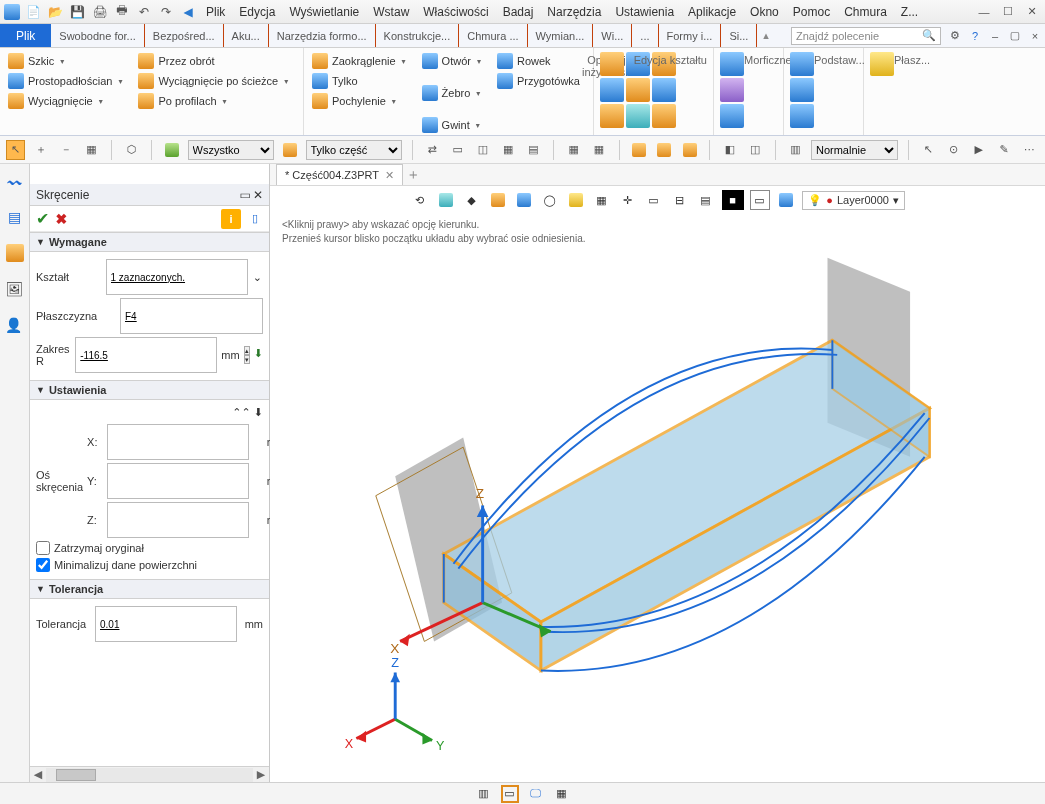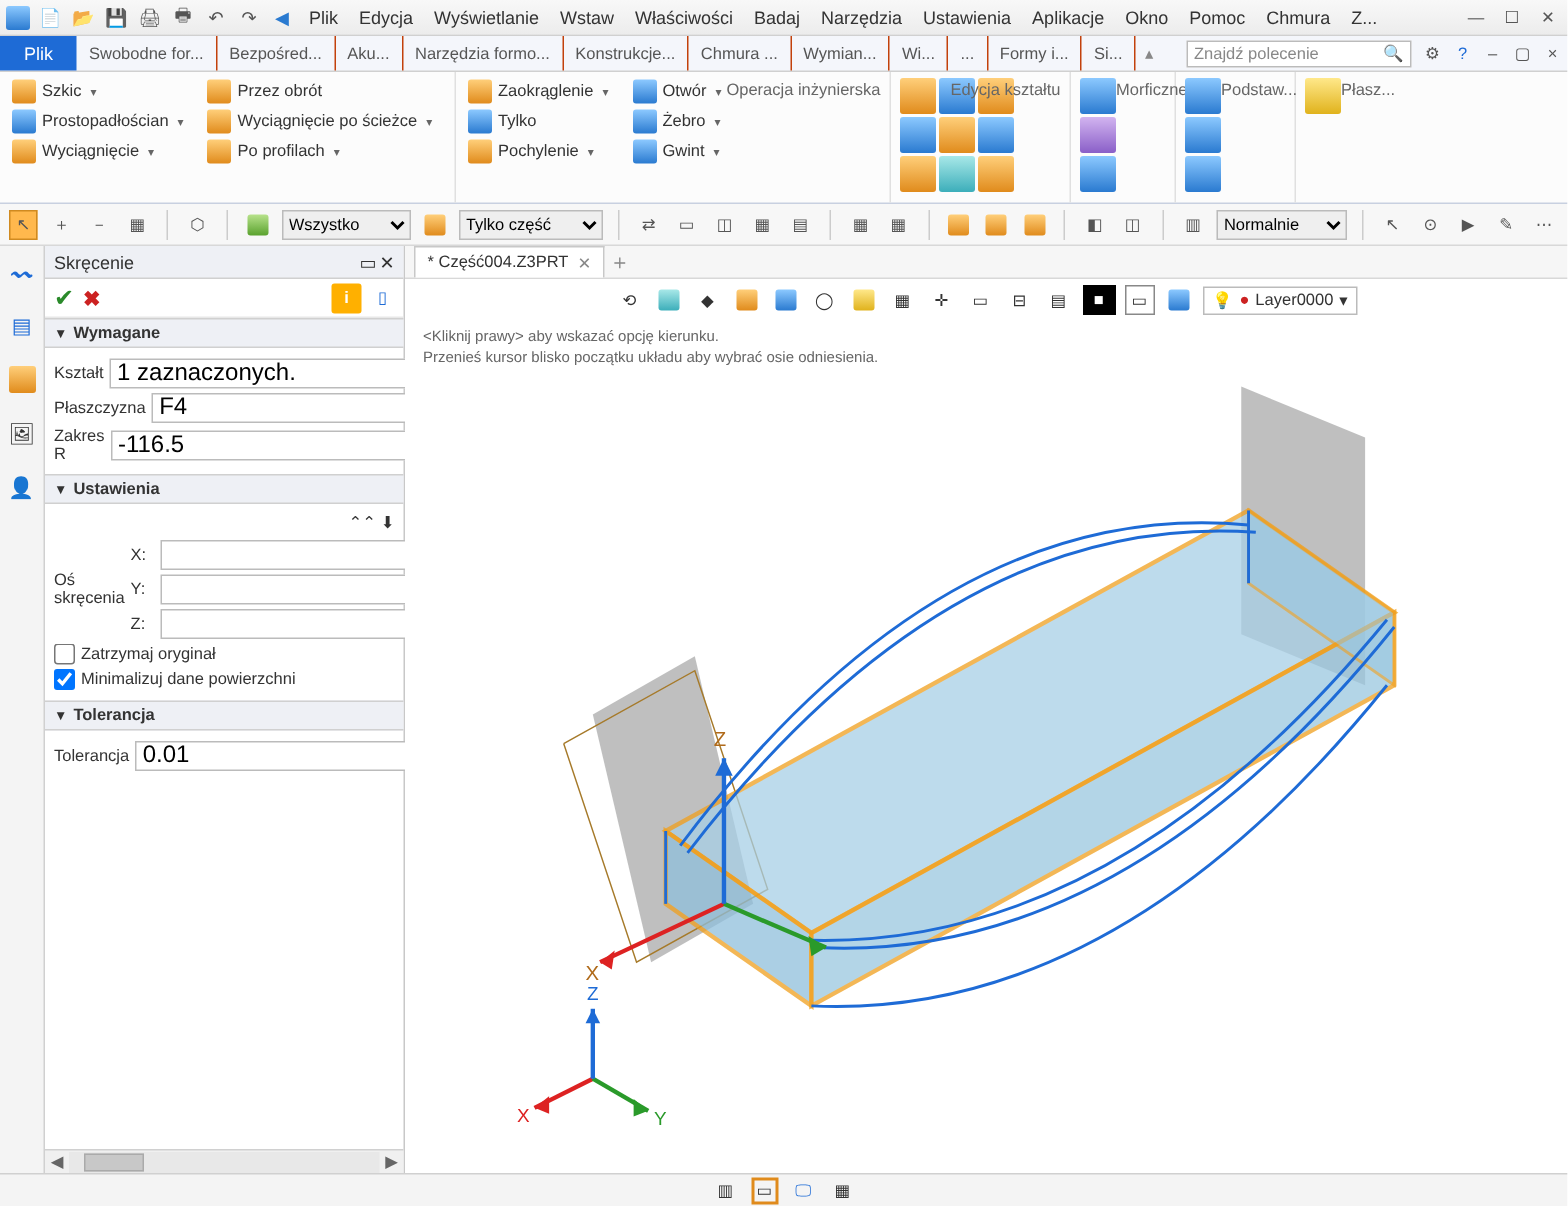--- a/index.html
+++ b/index.html
@@ -29,33 +29,33 @@
 .tool-row { height: 28px; background: #f7f7f7; border-bottom:1px solid #d8d8d8; display:flex; align-items:center; padding: 0 6px; gap:6px; }
 .tool-row .sep { width:1px; height:20px; background:#ccc; margin:0 4px; }
 .tool-row select, .tool-row input { font-size:11px; height:20px; border:1px solid #bbb; }
 .tool-row .tbtn { width:20px; height:20px; display:flex; align-items:center; justify-content:center; color:#555; }
 
 .main { display:flex; height: calc(804px - 24px - 24px - 88px - 28px - 22px); }
 .left-rail { width: 30px; background:#f4f4f4; border-right:1px solid #d0d0d0; display:flex; flex-direction:column; align-items:center; padding-top:6px; gap:14px; }
 .left-rail .railic { width:22px; height:22px; display:flex; align-items:center; justify-content:center; font-size:14px; }
 
 .panel { width: 240px; border-right:1px solid #c8c8c8; display:flex; flex-direction:column; background:#fff; }
-.panel-title { height:22px; background:#eef0f5; border-bottom:1px solid #d0d0d0; display:flex; align-items:center; padding:0 6px; font-size:12px; }
+.panel-title { height:22px; background:#eef0f5; border-bottom:1px solid #d0d0d0; display:flex; align-items:center; padding:0 6px; font-size:12px;margin-top:20px; }
 .panel-title .mini { margin-left:auto; display:flex; gap:2px; }
 .panel-act { height:26px; display:flex; align-items:center; padding:0 6px; gap:6px; border-bottom:1px solid #e8e8e8; }
 .panel-act .ok { color:#2a8a2a; font-size:16px; }
 .panel-act .no { color:#c22; font-size:14px; font-weight:bold; }
 .panel-act .info { margin-left:auto; width:20px; height:20px; background:#ffb000; display:flex; align-items:center; justify-content:center; color:#fff; border-radius:2px; font-weight:bold; }
 
 .section-hdr { background:#eef0f5; border-top:1px solid #d0d0d0; border-bottom:1px solid #d0d0d0; padding:3px 6px; display:flex; align-items:center; font-weight:bold; font-size:11px; }
 .section-hdr .tri { margin-right:4px; font-size:9px; }
 .section-body { padding:4px 6px; }
 .prop-row { display:flex; align-items:center; margin:3px 0; gap:4px; }
 .prop-row .plabel { width:80px; font-size:11px; }
-.prop-row input { flex:1; height:20px; border:1px solid #bbb; padding:0 4px; font-size:16px; }
+.prop-row input { flex:1; height:36px; border:1px solid #bbb; padding:0 4px; font-size:10px;text-decoration:underline; }
 .prop-row .unit { width:32px; text-align:right; font-size:11px; color:#333; }
 .prop-row .spin { width:14px; display:flex; flex-direction:column; }
 .prop-row .spin div { height:9px; border:1px solid #aaa; font-size:7px; text-align:center; line-height:7px; background:#f0f0f0; }
 .prop-row .ext { width:16px; height:16px; color:#2a7a2a; }
 .chk-row { display:flex; align-items:center; gap:4px; margin:3px 0; font-size:11px; }
 .chk-row input { width:14px; height:14px; }
 
 .panel-scroll { height:16px; background:#f0f0f0; border-top:1px solid #d0d0d0; display:flex; align-items:center; }
 .panel-scroll .arrow { width:16px; text-align:center; color:#666; }
 .panel-scroll .track { flex:1; height:14px; background:#e8e8e8; position:relative; }
@@ -198,35 +198,45 @@
         <div class="rbtn">
             <span class="sq c-bl ic"></span>
             <span>Tylko</span>
           </div>
         <div class="rbtn">
             <span class="sq c-or ic"></span>
             <span>Pochylenie</span>
             <span class="dd">▾</span>
           </div>
       </div>
+      <div style="display:flex;flex-direction:column;gap:14px">
+        <div class="rbtn">
+            <span class="sq c-bl ic"></span>
+            <span>Otwór</span>
+            <span class="dd">▾</span>
+          </div>
+        <div class="rbtn">
+            <span class="sq c-bl ic"></span>
+            <span>Żebro</span>
+            <span class="dd">▾</span>
+          </div>
+        <div class="rbtn">
+            <span class="sq c-bl ic"></span>
+            <span>Gwint</span>
+            <span class="dd">▾</span>
+          </div>
+      </div>
       <div style="display:flex;flex-direction:column;gap:2px">
         <div class="rbtn">
             <span class="sq c-bl ic"></span>
-            <span>Otwór</span>
-            <span class="dd">▾</span>
-          </div>
-        <div class="rbtn">
-            <span class="sq c-bl ic"></span>
-            <span>Żebro</span>
-            <span class="dd">▾</span>
-          </div>
-        <div class="rbtn">
-            <span class="sq c-bl ic"></span>
-            <span>Gwint</span>
-            <span class="dd">▾</span>
+            <span>Rowek</span>
+          </div>
+        <div class="rbtn">
+            <span class="sq c-bl ic"></span>
+            <span>Przygotówka</span>
           </div>
       </div>
     </div>
     <div class="lbl">Operacja inżynierska</div>
   </div>
   <div class="ribbon-group" style="width:120px">
     <div class="body ribbon-icons">
       <span class="sq c-or big"></span>
       <span class="sq c-bl big"></span>
       <span class="sq c-or big"></span>

